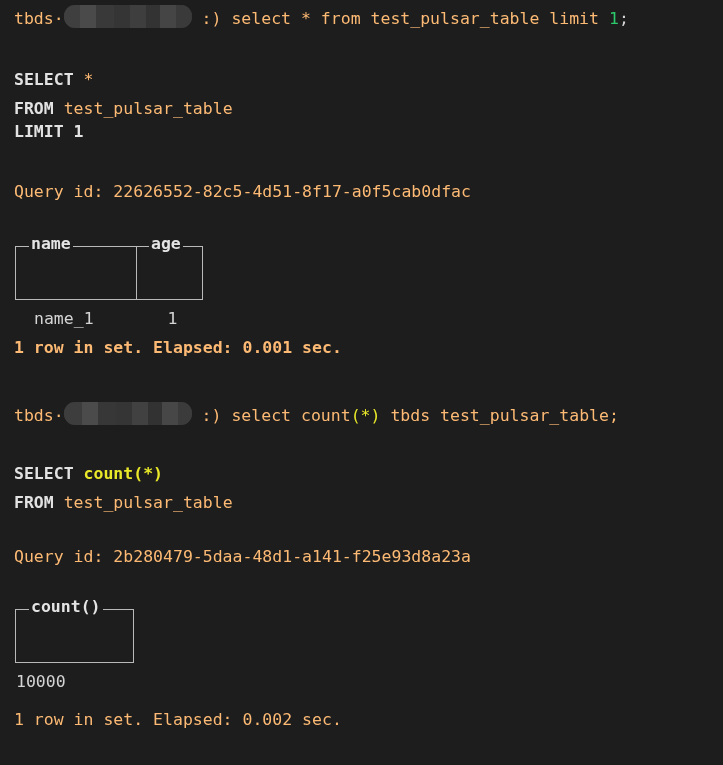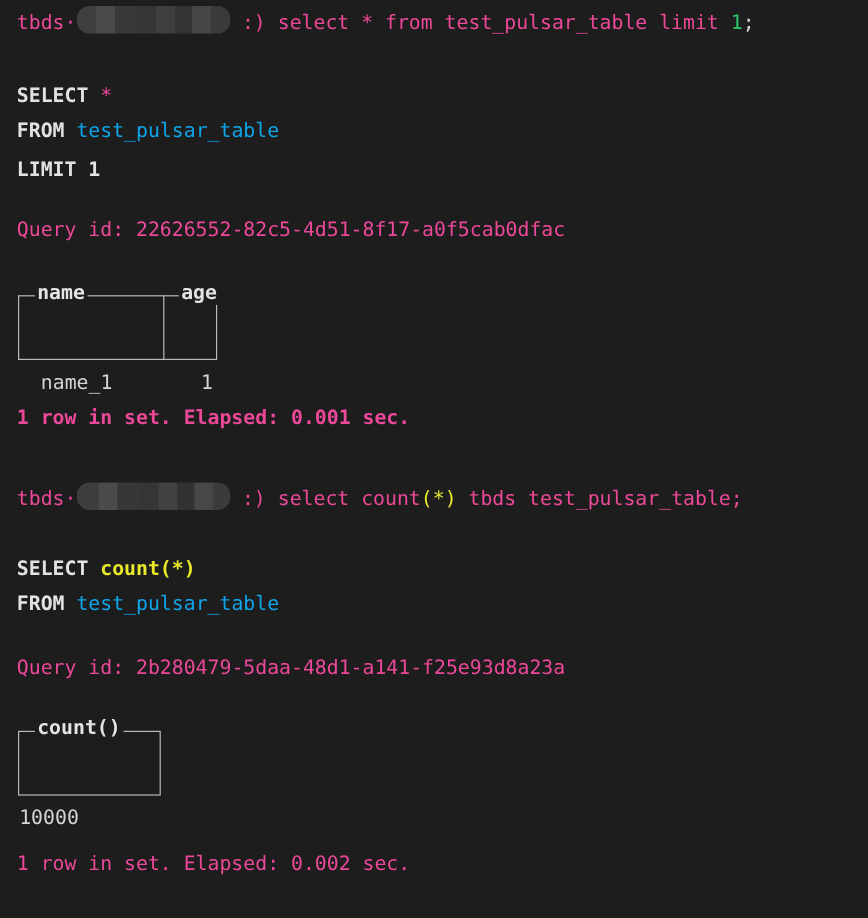--- a/index.html
+++ b/index.html
@@ -22,23 +22,23 @@
   }
 
   
   .line {
     position: absolute;
     left: 14px;
     white-space: pre;
     letter-spacing: 0px;
   }
 
-  .plain      { color: #ec4899; margin-top: 14px; }
+  .plain      { color: #fdba74; margin-top: 14px; }
   .kw         { color: #e2e2e2; font-weight: bold; }
-  .ident      { color: #0ea5e9; }
+  .ident      { color: #fdba74; }
   .func       { color: #e9e92a; font-weight: bold; }
   .num-green  { color: #2bc96b; }
   .white      { color: #d4d4d4; }
 
   
   .redaction {
     display: inline-block;
     vertical-align: -4px;
     height: 23px;
     width: 128px;
@@ -99,25 +99,25 @@
         <i style="left:66px;width:16px;background:#3e3e3e;"></i>
         <i style="left:82px;width:14px;background:#333333;"></i>
         <i style="left:96px;width:16px;background:#454545;"></i>
         <i style="left:112px;width:16px;background:#3a3a3a;"></i>
       </span><span class="plain"> :) </span><span class="plain">select * from test_pulsar_table limit </span><span class="num-green">1</span><span class="white">;</span></div>
 
   <div class="line" style="top:65px;"><span class="kw">SELECT</span><span class="plain"> *</span></div>
 
   <div class="line" style="top:94px;"><span class="kw">FROM</span><span class="plain"> </span><span class="ident">test_pulsar_table</span></div>
 
-  <div class="line" style="top:127px;text-align:right;"><span class="kw">LIMIT 1</span></div>
+  <div class="line" style="top:117px;text-align:right;"><span class="kw">LIMIT 1</span></div>
 
   <div class="line" style="top:177px;"><span class="plain">Query id: </span><span class="plain">22626552-82c5-4d51-8f17-a0f5cab0dfac</span></div>
 
-  <div class="result-box" style="left:15px; top:246px; width:166px; height:54px;">
+  <div class="result-box" style="left:15px; top:246px; width:188px; height:54px;">
     <div class="vline" style="left:120px;"></div>
 
     <div class="col-header" style="left:13px;">name</div>
     <div class="col-header" style="left:133px;">age</div>
 
     <div class="cell" style="left:18px; top:18px;">name_1</div>
     <div class="cell" style="left:121px; top:18px; width:71px; text-align:center;">1</div>
   </div>
 
   <div class="line" style="top:333px;font-weight:bold;"><span class="plain">1 row in set. Elapsed: 0.001 sec.</span></div>

